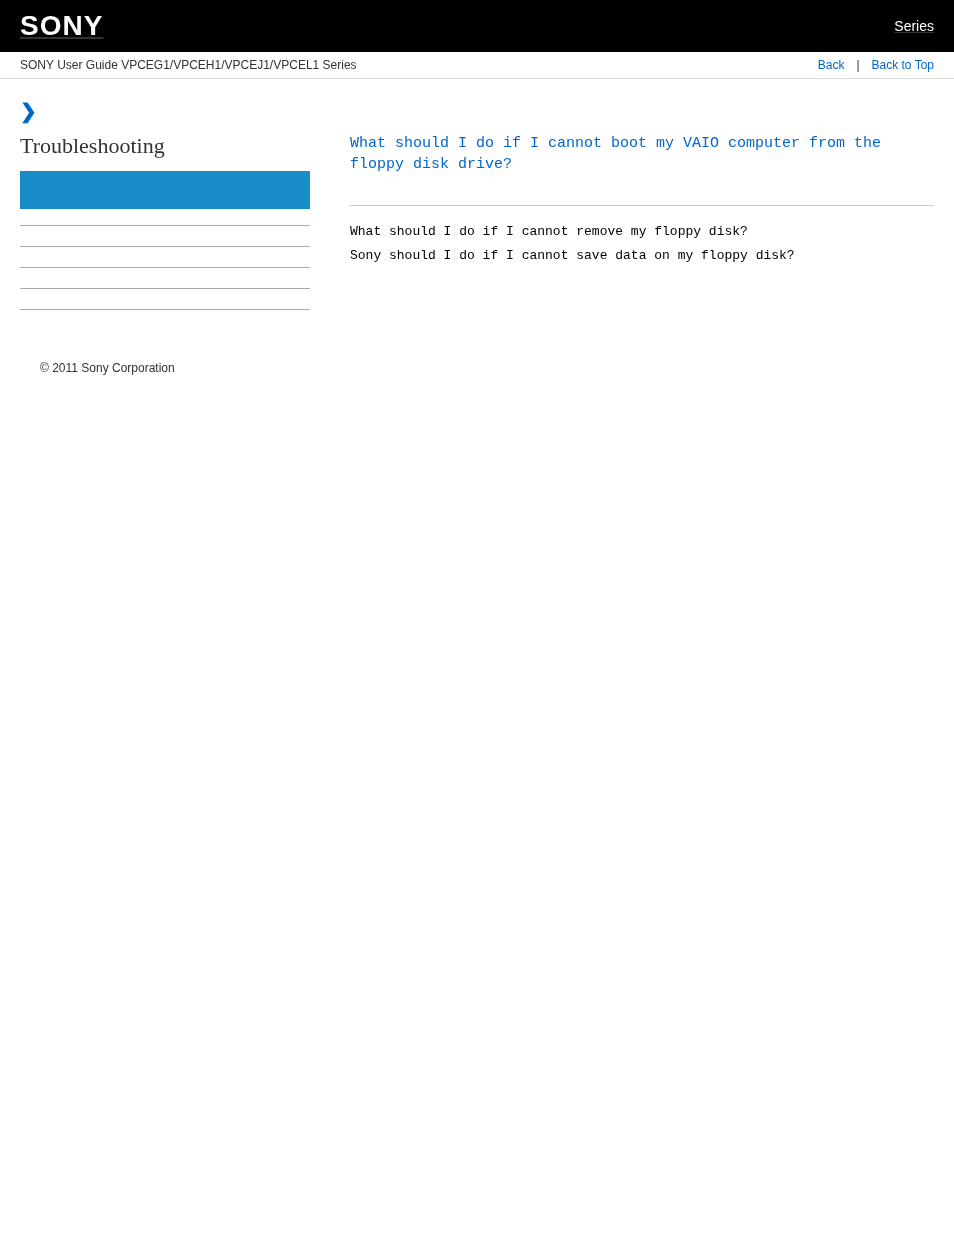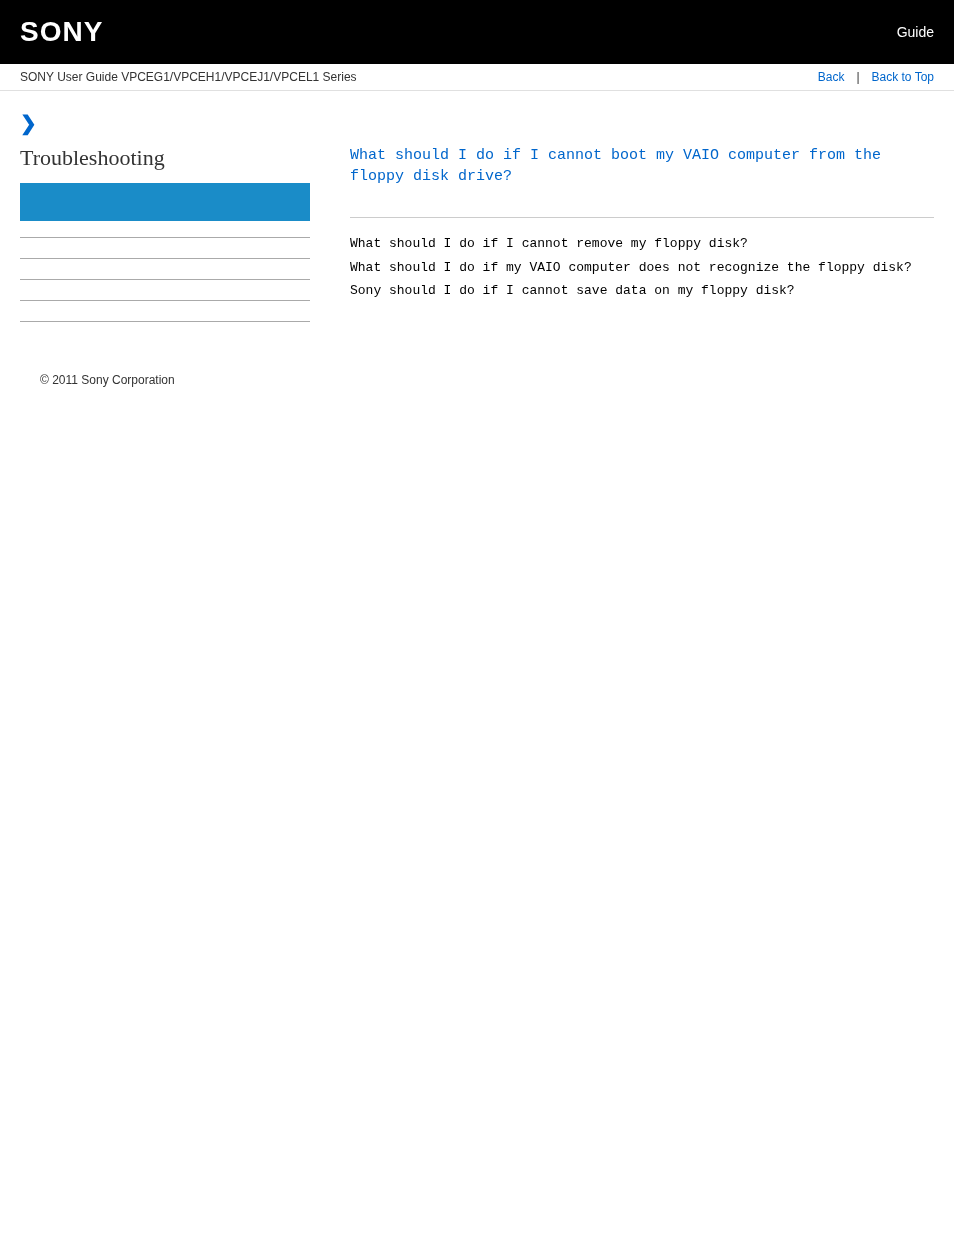--- a/index.html
+++ b/index.html
@@ -17,21 +17,22 @@
       min-height: 1235px;
     }
 
     
     .header {
       background: #000;
       padding: 10px 20px;
       display: flex;
       align-items: center;
       justify-content: space-between;
-      height: 64px;
+      height: 52px;
+      text-decoration: underline;
     }
 
     .sony-logo {
       color: #fff;
       font-size: 28px;
       font-weight: 900;
       font-family: Arial Black, Arial, sans-serif;
       letter-spacing: 1px;
     }
 
@@ -171,21 +172,21 @@
       margin-top: 40px;
       font-size: 13px;
       color: #333;
     }
   </style>
 </head>
 <body>
 
 <div class="header">
   <span class="sony-logo">SONY</span>
-  <button class="search-btn">Guide</button>
+  <button class="search-btn">Series</button>
 </div>
 
 <div class="breadcrumb-bar">
   <span class="breadcrumb-text">SONY User Guide VPCEG1/VPCEH1/VPCEJ1/VPCEL1 Series</span>
   <div class="nav-links">
     <a class="nav-link">Back</a>
     <span class="nav-separator">|</span>
     <a class="nav-link">Back to Top</a>
   </div>
 </div>
@@ -206,21 +207,20 @@
       <hr class="sidebar-line">
     </div>
 
     <div class="right-content">
       <a class="main-link">What should I do if I cannot boot my VAIO computer from the floppy disk drive?</a>
 
       <hr class="divider">
 
       <div class="sub-links">
         <a class="sub-link">What should I do if I cannot remove my floppy disk?</a>
-        <a class="sub-link">What should I do if my VAIO computer does not recognize the floppy disk?</a>
         <a class="sub-link">Sony should I do if I cannot save data on my floppy disk?</a>
       </div>
     </div>
 
   </div>
 
   <div class="footer">
     <span>© 2011 Sony Corporation</span>
   </div>
 

